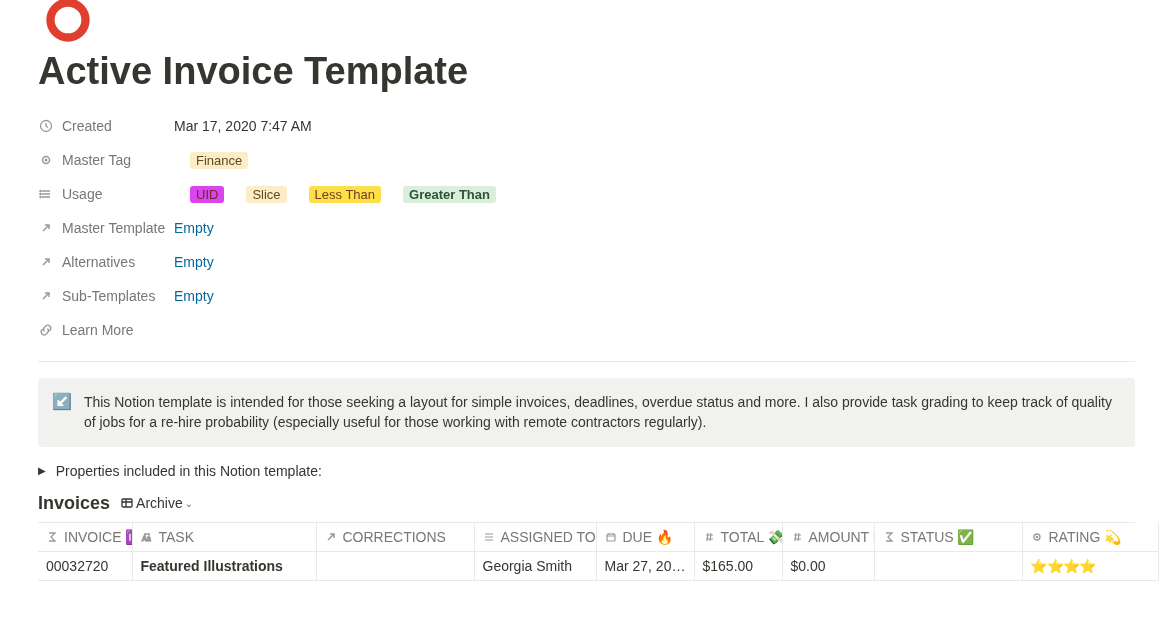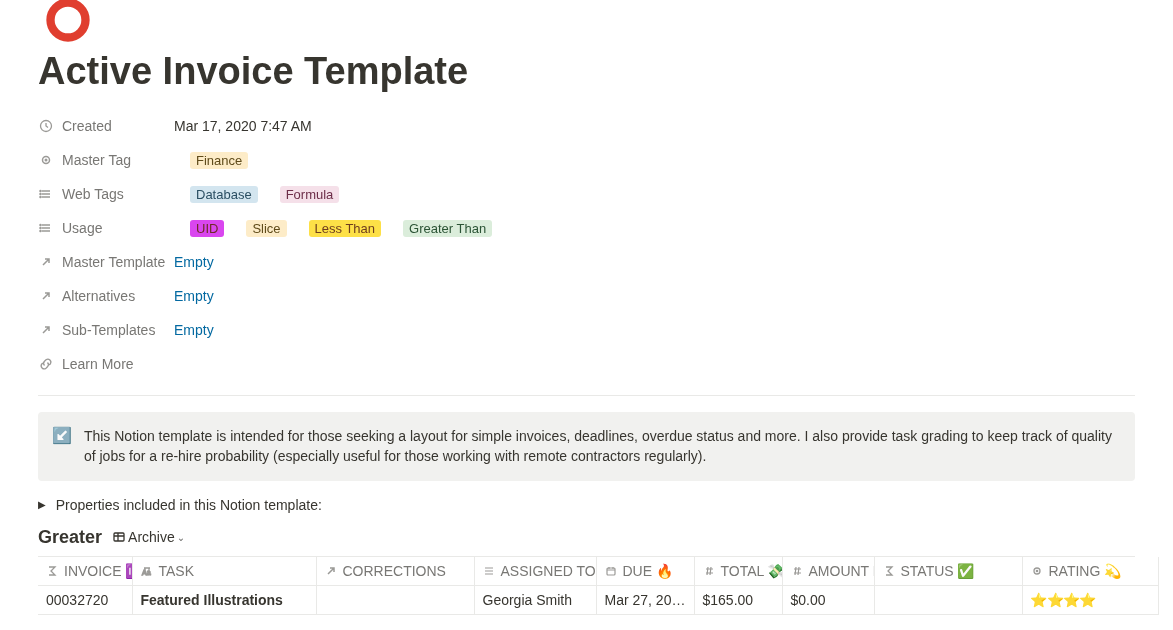--- a/index.html
+++ b/index.html
@@ -13,21 +13,21 @@
 .prop-label { display: flex; align-items: center; gap: 8px; width: 136px; color: #787774; font-size: 14px; text-align: center; }
 .prop-label .ic { width: 16px; height: 16px; display: inline-flex; align-items: center; justify-content: center; flex-shrink: 0; }
 .prop-value { display: flex; gap: 6px; font-size: 14px; color: #37352f; flex-wrap: wrap; }
 .empty { color: #0369a1; }
 .tag { display: inline-block; padding: 1px 6px; border-radius: 3px; font-size: 13px; margin-left: 16px; }
 .tag-yellow { background: #fdecc8; color: #5f4b1a; }
 .tag-blue { background: #d3e5ef; color: #2a4e62; }
 .tag-pink { background: #f5e0e9; color: #6d2e49; }
 .tag-red { background: #d946ef; color: #6e2a27; }
 .tag-orange { background: #fde047; color: #6d3d1e; }
-.tag-green { background: #dbeddb; color: #2b5335; }
+.tag-green { background: #dbeddb; color: #2b5335; font-weight: bold; }
 .url { color: #37352f; word-break: break-all; }
 .hr { height: 1px; background: #e9e9e7; margin: 16px 0; }
 .callout { display: flex; gap: 12px; background: #f1f1ef; border-radius: 4px; padding: 14px; }
 .callout-icon { font-size: 16px; line-height: 1.3; }
 .callout-text { font-size: 14px; line-height: 1.45; color: #37352f; }
 .disclosure { display: flex; align-items: center; gap: 10px; margin-top: 16px; }
 .tri { font-size: 10px; color: #37352f; }
 .invoices-header { display: flex; align-items: center; gap: 10px; margin-top: 14px; }
 .invoices-title { font-size: 18px; font-weight: 700; }
 .view-switch { display: flex; align-items: center; gap: 2px; color: #37352f; font-size: 14px; }
@@ -89,48 +89,31 @@
               <circle cx="7" cy="7" r="1.5"></circle>
             </svg>
         </span>
         <span>Master Tag</span>
       </div>
       <div class="prop-value">
         <span class="tag tag-yellow">Finance</span>
       </div>
     </div>
 
+
     <div class="prop-row">
       <div class="prop-label">
         <span class="ic">
           <svg width="14" height="14" viewBox="0 0 14 14" stroke="#9b9a97" stroke-width="1.3">
               <path d="M3 4h8M3 7h8M3 10h8"></path>
               <circle cx="1.5" cy="4" r="0.6" fill="#9b9a97"></circle>
               <circle cx="1.5" cy="7" r="0.6" fill="#9b9a97"></circle>
               <circle cx="1.5" cy="10" r="0.6" fill="#9b9a97"></circle>
             </svg>
         </span>
-        <span>Web Tags</span>
-      </div>
-      <div class="prop-value">
-        <span class="tag tag-blue">Database</span>
-        <span class="tag tag-pink">Formula</span>
-      </div>
-    </div>
-
-    <div class="prop-row">
-      <div class="prop-label">
-        <span class="ic">
-          <svg width="14" height="14" viewBox="0 0 14 14" stroke="#9b9a97" stroke-width="1.3">
-              <path d="M3 4h8M3 7h8M3 10h8"></path>
-              <circle cx="1.5" cy="4" r="0.6" fill="#9b9a97"></circle>
-              <circle cx="1.5" cy="7" r="0.6" fill="#9b9a97"></circle>
-              <circle cx="1.5" cy="10" r="0.6" fill="#9b9a97"></circle>
-            </svg>
-        </span>
         <span>Usage</span>
       </div>
       <div class="prop-value">
         <span class="tag tag-red">UID</span>
         <span class="tag tag-yellow">Slice</span>
         <span class="tag tag-orange">Less Than</span>
         <span class="tag tag-green">Greater Than</span>
       </div>
     </div>
 
@@ -195,21 +178,21 @@
     <div class="callout-icon">↙️</div>
     <div class="callout-text">This Notion template is intended for those seeking a layout for simple invoices, deadlines, overdue status and more. I also provide task grading to keep track of quality of jobs for a re-hire probability (especially useful for those working with remote contractors regularly).</div>
   </div>
 
   <div class="disclosure">
     <span class="tri">▶</span>
     <span>Properties included in this Notion template:</span>
   </div>
 
   <div class="invoices-header">
-    <span class="invoices-title">Greater</span>
+    <span class="invoices-title">Invoices</span>
     <span class="view-switch">
       <span class="ic">
         <svg width="14" height="14" viewBox="0 0 14 14" stroke="#37352f" fill="none" stroke-width="1.3">
             <rect x="2" y="3" width="10" height="8" rx="1"></rect>
             <path d="M2 6h10M6 3v8"></path>
           </svg>
       </span>
       <span>Archive</span>
       <span class="chev">⌄</span>
     </span>

